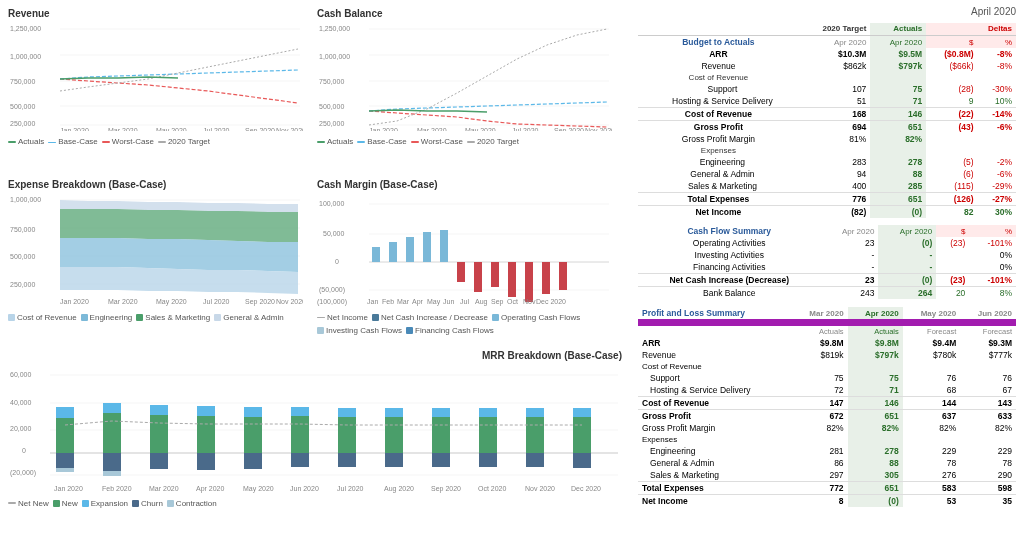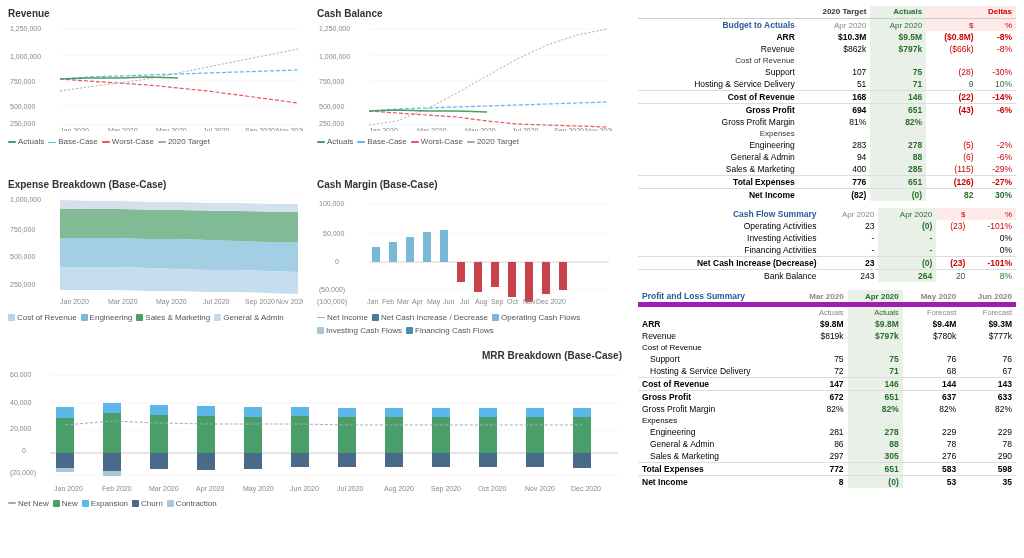--- a/index.html
+++ b/index.html
@@ -93,21 +93,21 @@
       border-collapse: collapse;
       font-size: 8.5px;
       margin-bottom: 4px;
     }
     .fin-table th, .fin-table td {
       padding: 1px 4px;
       text-align: right;
       white-space: nowrap;
     }
     .fin-table td:first-child, .fin-table th:first-child {
-      text-align: right;
+      text-align: center;
     }
     .fin-table .header-row th {
       font-weight: bold;
       font-size: 8px;
       border-bottom: 1px solid #ccc;
       padding-bottom: 2px;
     }
     .col-target { color: #333; }
     .col-actuals { background: #e8f0e8; color: #2a6e2a; font-weight: bold; }
     .col-delta-dollar { background: #ffeaea; color: #c00; }
@@ -127,21 +127,21 @@
       padding: 1px 4px;
       text-align: right;
       white-space: nowrap;
     }
     .fin-table2 td:first-child, .fin-table2 th:first-child {
       text-align: left;
     }
     .fin-table2 .header-row2 th {
       font-weight: bold;
       font-size: 8px;
-      border-bottom: 5px solid #a21caf;
+      border-bottom: 7px solid #a21caf;
     }
     .col-actuals2 { background: #e8f0e8; color: #2a6e2a; font-weight: bold; }
     
     svg text { font-family: Arial, sans-serif; }
     .y-axis-label {
       font-size: 7px;
       fill: #888;
     }
     .x-axis-label {
       font-size: 7px;
@@ -471,20 +471,21 @@
         <div class="legend-item">
             <div class="legend-square" style="background:#a8c8d8;"></div>
             <span>Contraction</span>
           </div>
       </div>
     </div>
   </div>
 </div>
 
 <div class="right-panel">
+  <div class="report-subtitle">April 2020</div>
 
   <table class="fin-table">
     <thead>
       <tr class="header-row">
         <th></th>
         <th class="col-target">2020 Target</th>
         <th class="col-actuals">Actuals</th>
         <th class="col-delta-dollar" colspan="2">Deltas</th>
       </tr>
       <tr>

